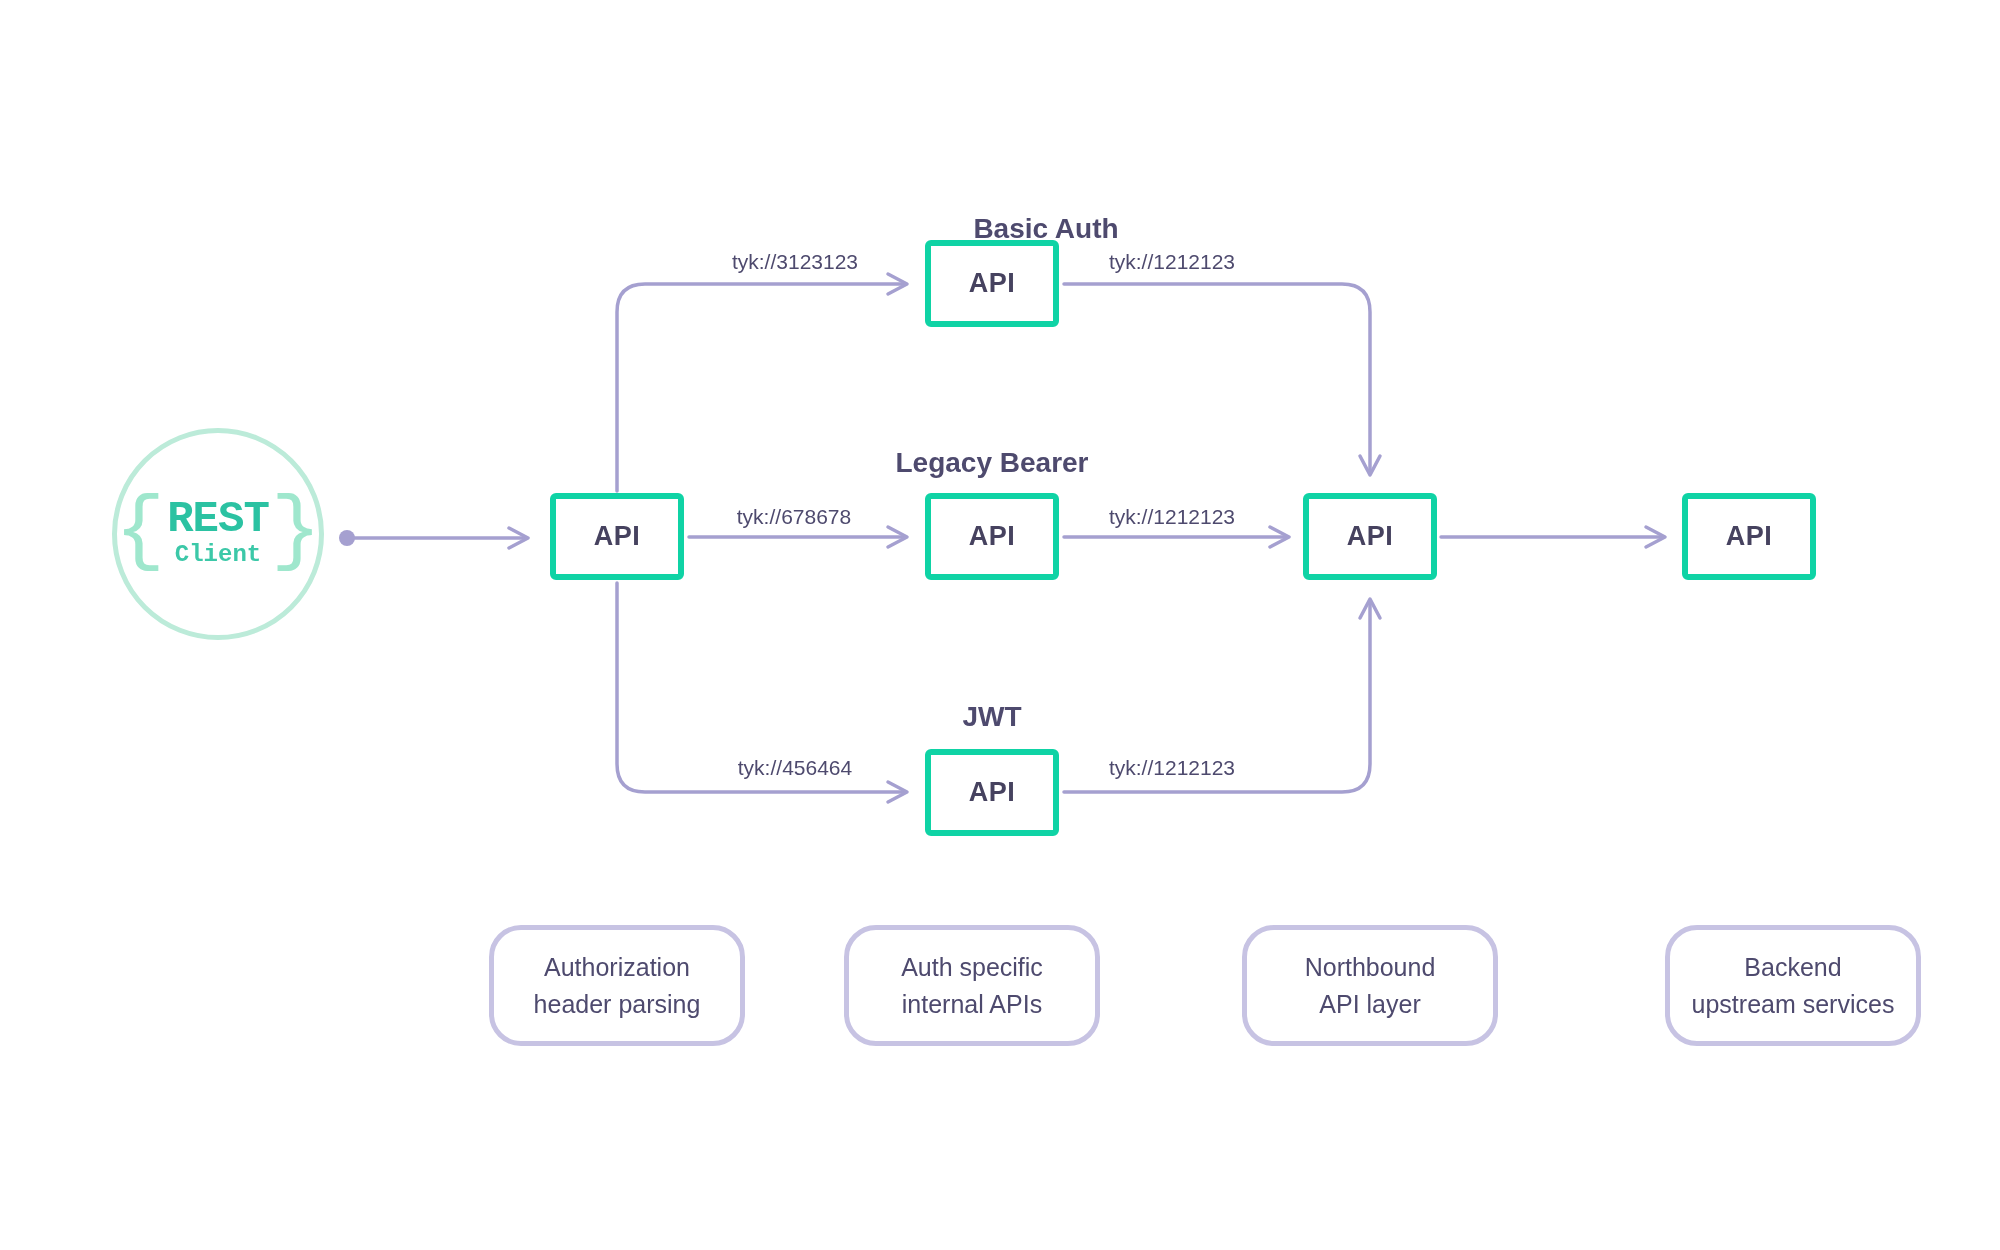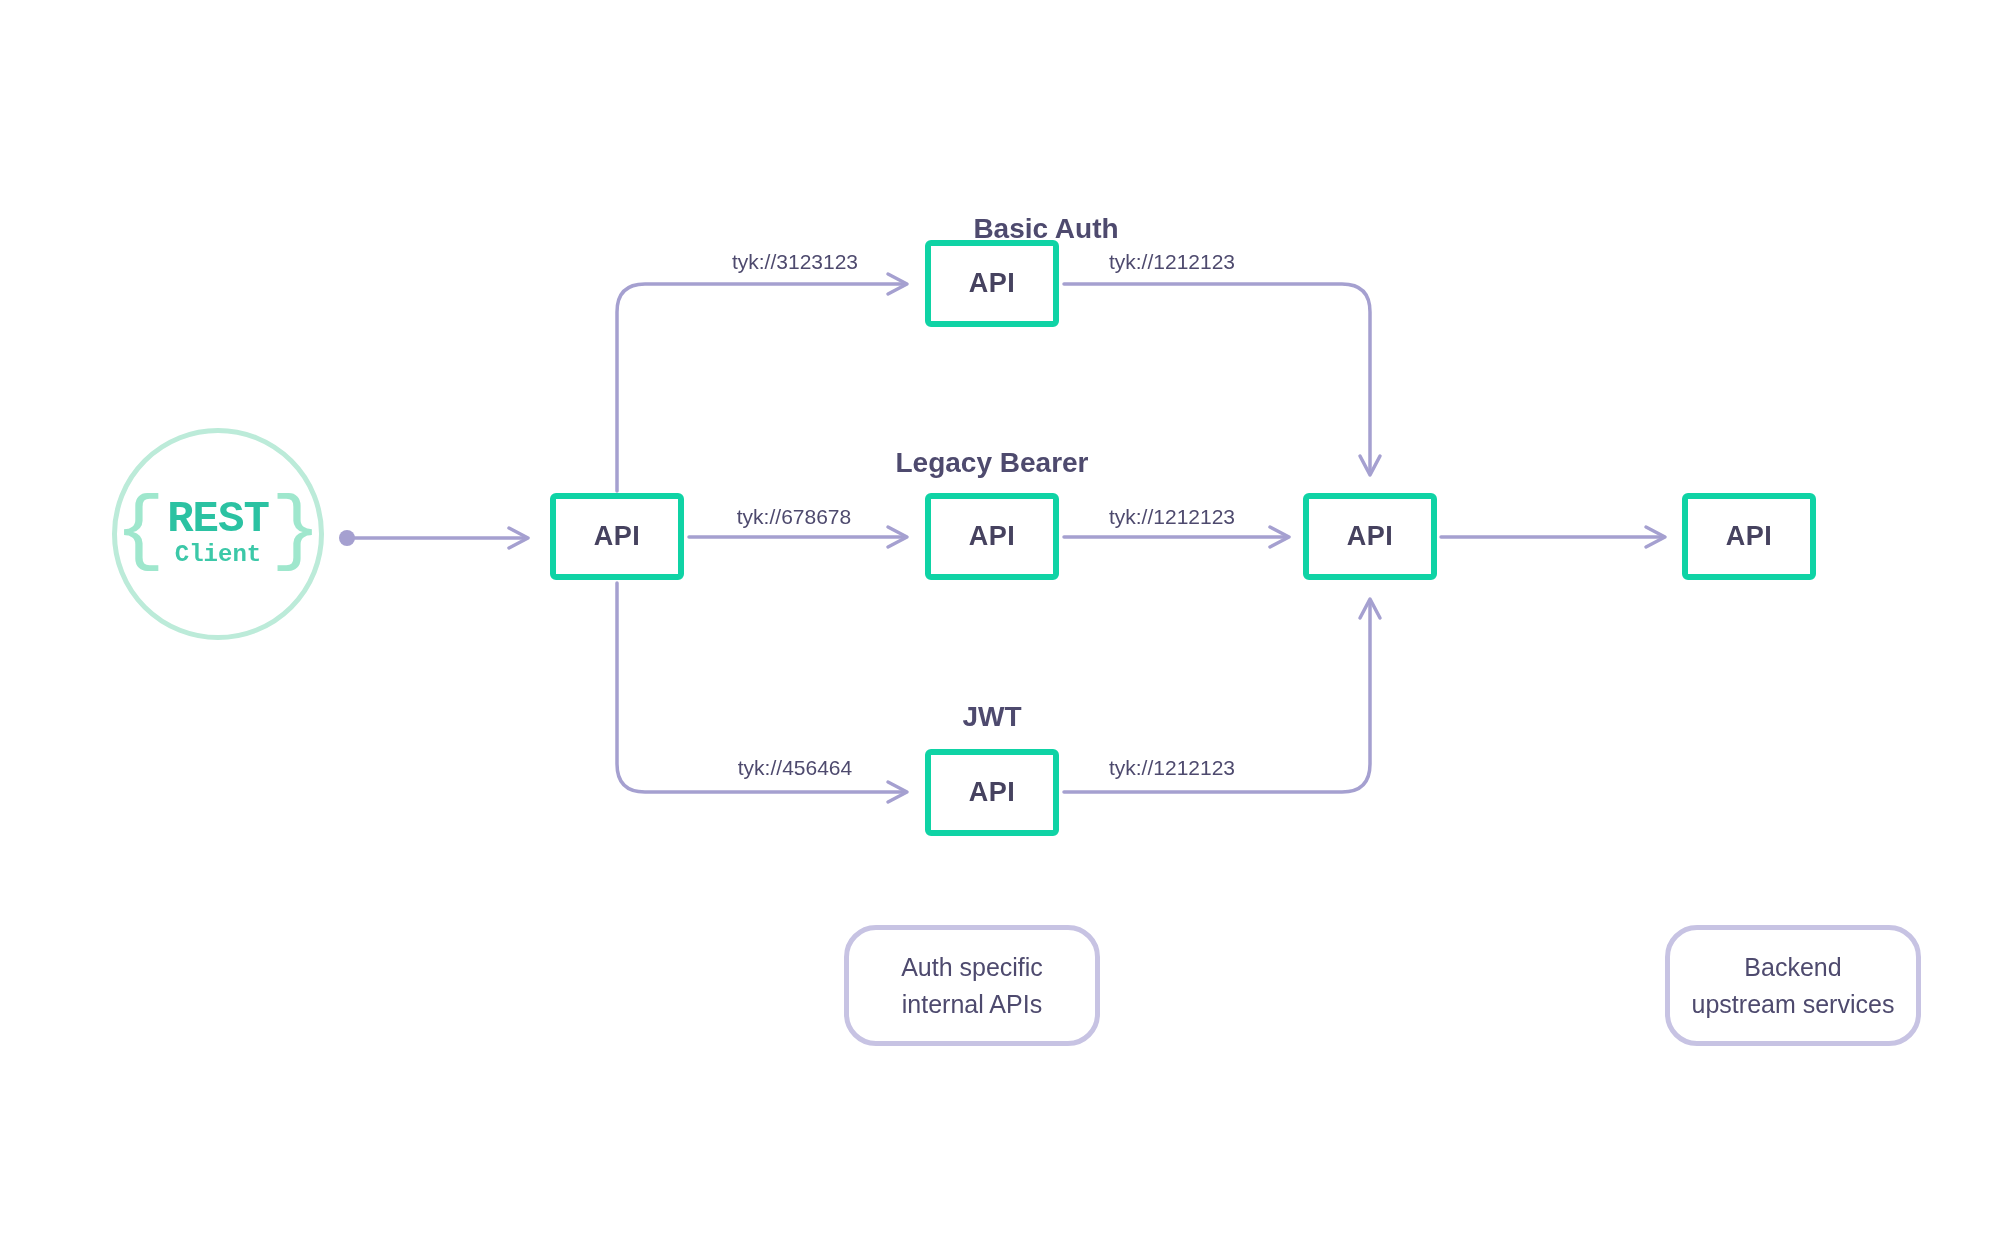--- a/index.html
+++ b/index.html
@@ -152,18 +152,22 @@
   <div class="api-node" style="left:1682px; top:493px;">API</div>
 
   <div class="url-label" style="left:795px; top:262px;text-align:right;">tyk://3123123</div>
   <div class="url-label" style="left:794px; top:517px;">tyk://678678</div>
   <div class="url-label" style="left:795px; top:768px;">tyk://456464</div>
 
   <div class="url-label" style="left:1172px; top:262px;">tyk://1212123</div>
   <div class="url-label" style="left:1172px; top:517px;">tyk://1212123</div>
   <div class="url-label" style="left:1172px; top:768px;">tyk://1212123</div>
 
+  <div class="legend-box" style="left:489px;">Authorization
+header parsing</div>
   <div class="legend-box" style="left:844px;">Auth specific
 internal APIs</div>
+  <div class="legend-box" style="left:1242px;">Northbound
+API layer</div>
   <div class="legend-box" style="left:1665px;">Backend
 upstream services</div>
 
 </div>
 
 </body></html>

